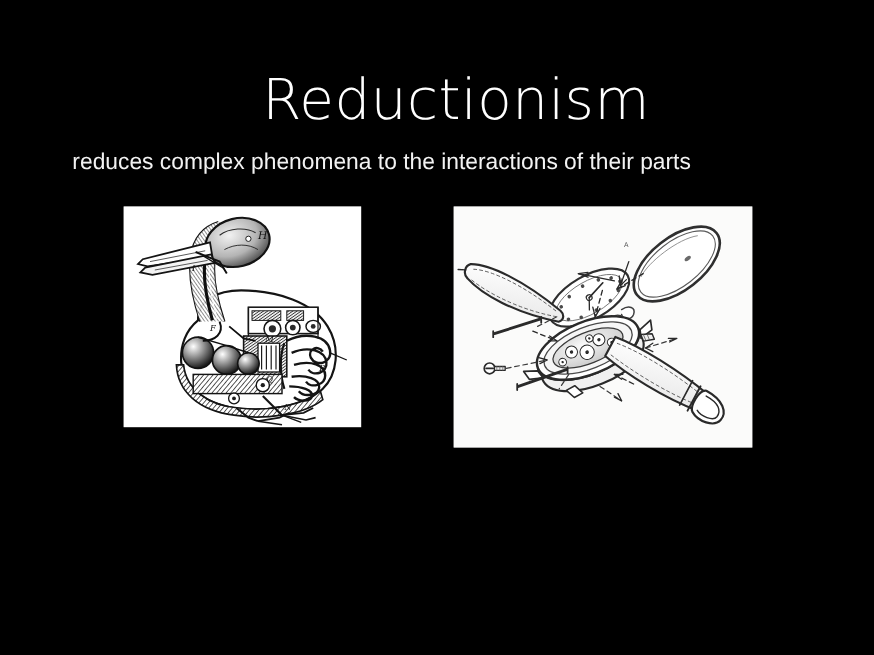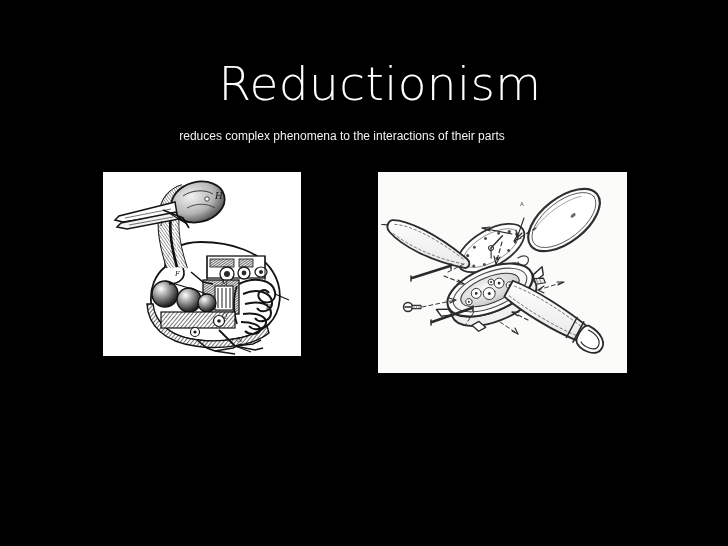--- a/index.html
+++ b/index.html
@@ -34,24 +34,23 @@
   }
   #slide-subtitle {
     position: absolute;
     left: 0;
     top: 127px;
     width: 636px;
     text-align: center;
     color: #f2f2f2;
     font-family: "Liberation Sans", sans-serif;
     font-weight: 400;
-    font-size: 12px;
+    font-size: 19px;
     line-height: 18px;
     white-space: nowrap;
-    margin-left: 24px;
   }
   .figure {
     position: absolute;
     background: #ffffff;
     overflow: hidden;
   }
   #figure-duck {
     left: 103px;
     top: 172px;
     width: 198px;

